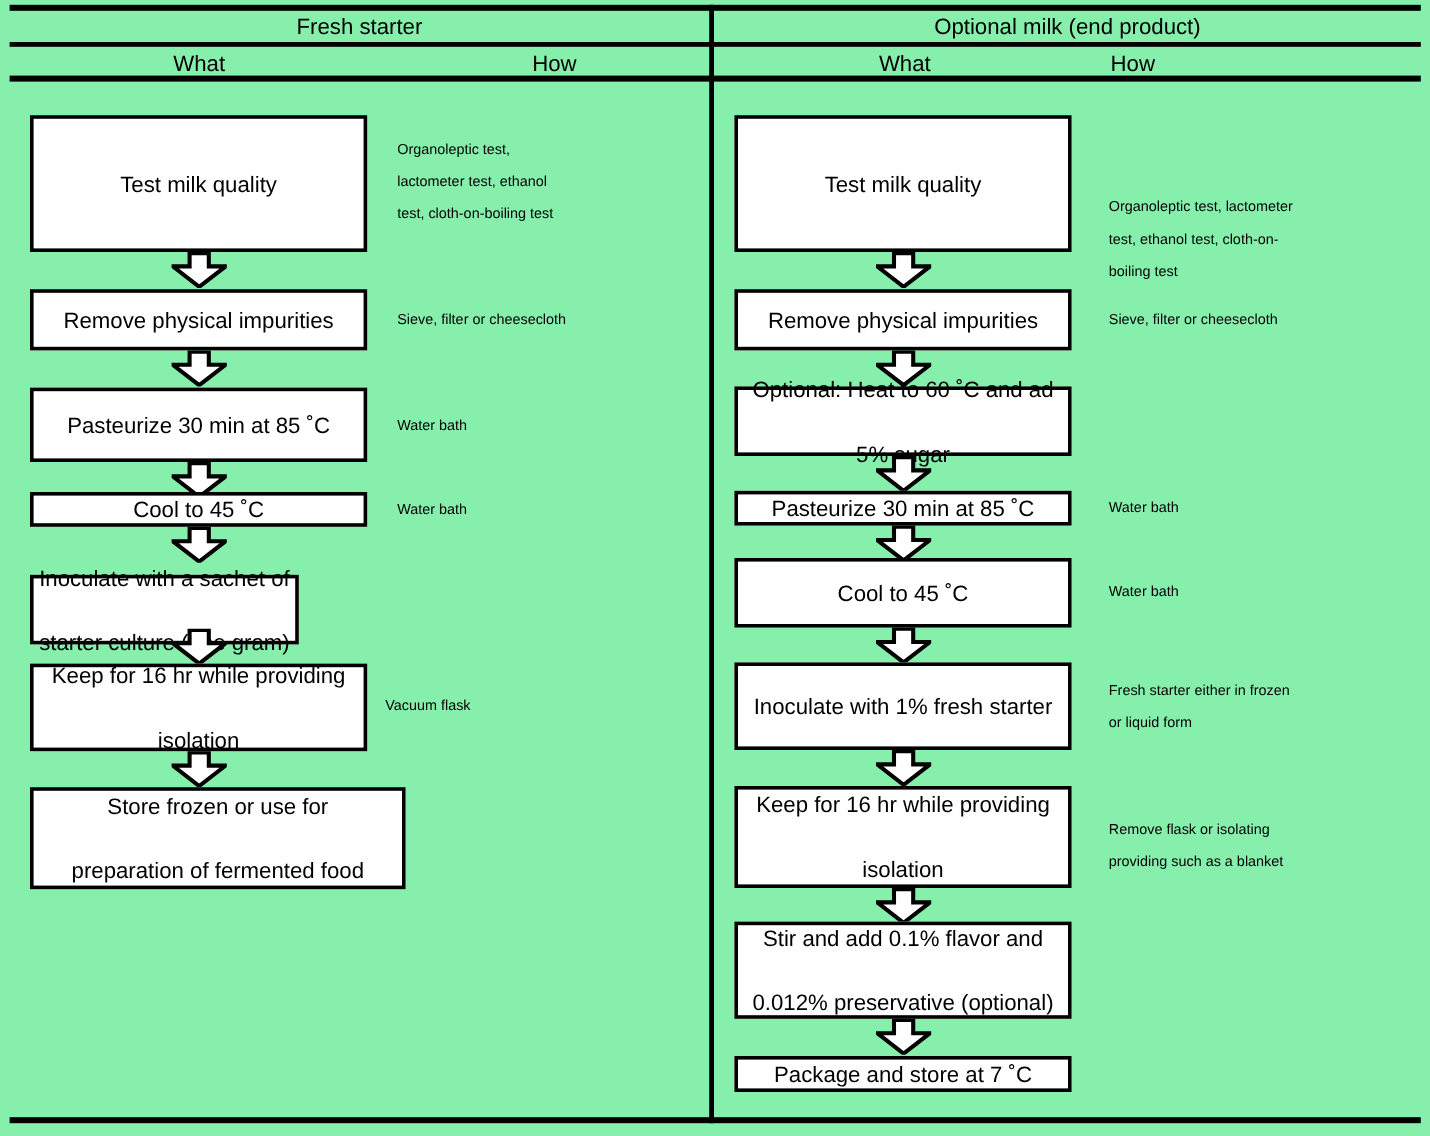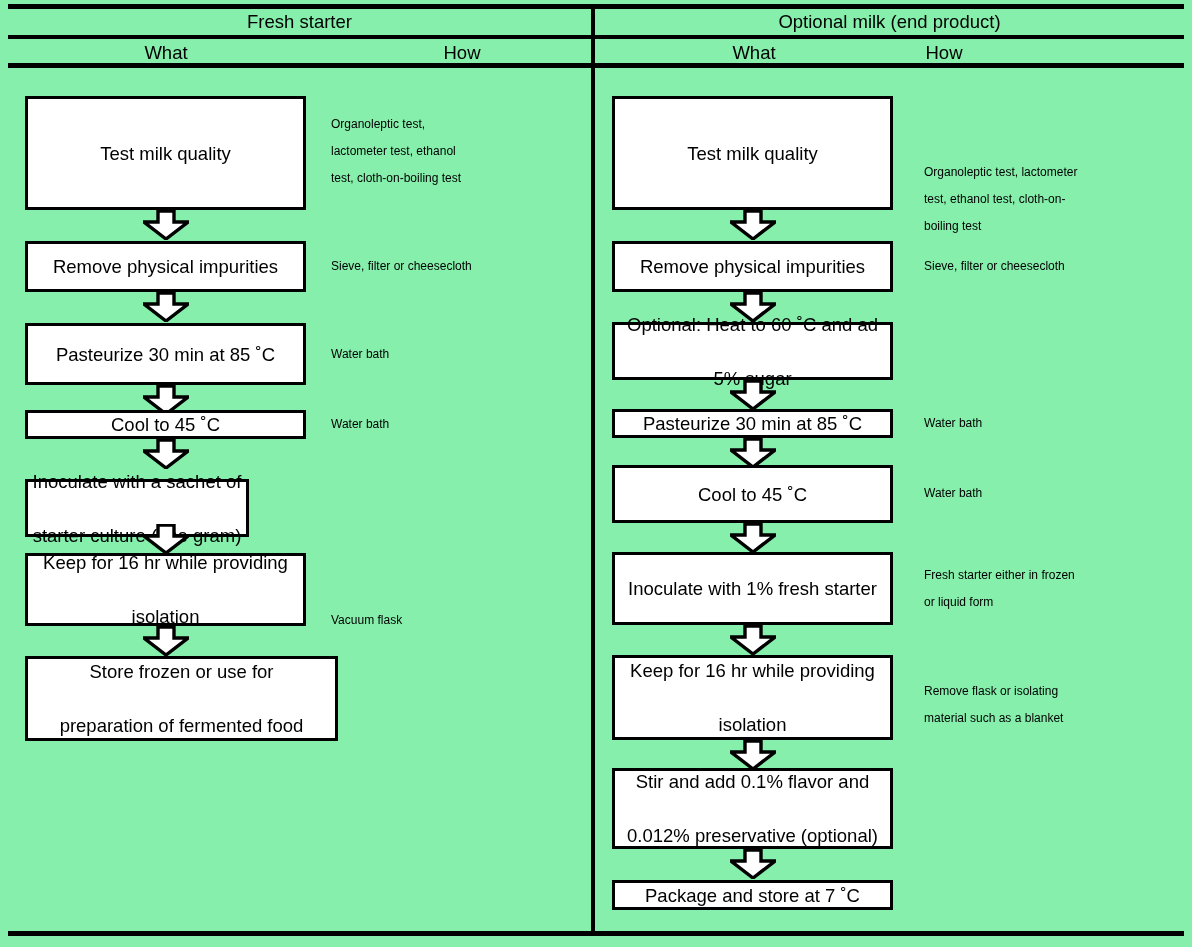--- a/index.html
+++ b/index.html
@@ -166,21 +166,21 @@
   </div>
 
   <div class="note" style="left:331px; top:111px; width:250px;">
     <span>Organoleptic test,</span><br>
     <span>lactometer test, ethanol</span><br>
     <span>test, cloth-on-boiling test</span>
   </div>
   <div class="note" style="left:331px; top:253px; width:255px;">Sieve, filter or cheesecloth</div>
   <div class="note" style="left:331px; top:341px; width:255px;">Water bath</div>
   <div class="note" style="left:331px; top:411px; width:255px;">Water bath</div>
-  <div class="note" style="left:331px; top:575px; width:255px;margin-top:32px;">Vacuum flask</div>
+  <div class="note" style="left:321px; top:575px; width:255px;">Vacuum flask</div>
 
   <div class="pbox" style="left:612px; top:96px; width:281px; height:114px;">
     <span>Test milk quality</span>
   </div>
   <div class="arrow" style="left:730px; top:210px;">
     <svg viewBox="0 0 46 30" preserveAspectRatio="none">
       <polygon points="15,1 31,1 31,12 45,12 23,29 1,12 15,12" fill="#ffffff" stroke="#000000" stroke-width="3.4" stroke-linejoin="miter"></polygon>
     </svg>
   </div>
 
@@ -258,16 +258,16 @@
   </div>
   <div class="note" style="left:924px; top:253px; width:262px;">Sieve, filter or cheesecloth</div>
   <div class="note" style="left:924px; top:410px; width:262px;">Water bath</div>
   <div class="note" style="left:924px; top:480px; width:262px;">Water bath</div>
   <div class="note" style="left:924px; top:562px; width:262px;">
     <span>Fresh starter either in frozen</span><br>
     <span>or liquid form</span>
   </div>
   <div class="note" style="left:924px; top:678px; width:262px;">
     <span>Remove flask or isolating</span><br>
-    <span>material such as a blanket</span>
+    <span>providing such as a blanket</span>
   </div>
 
 </div>
 
 </body></html>

